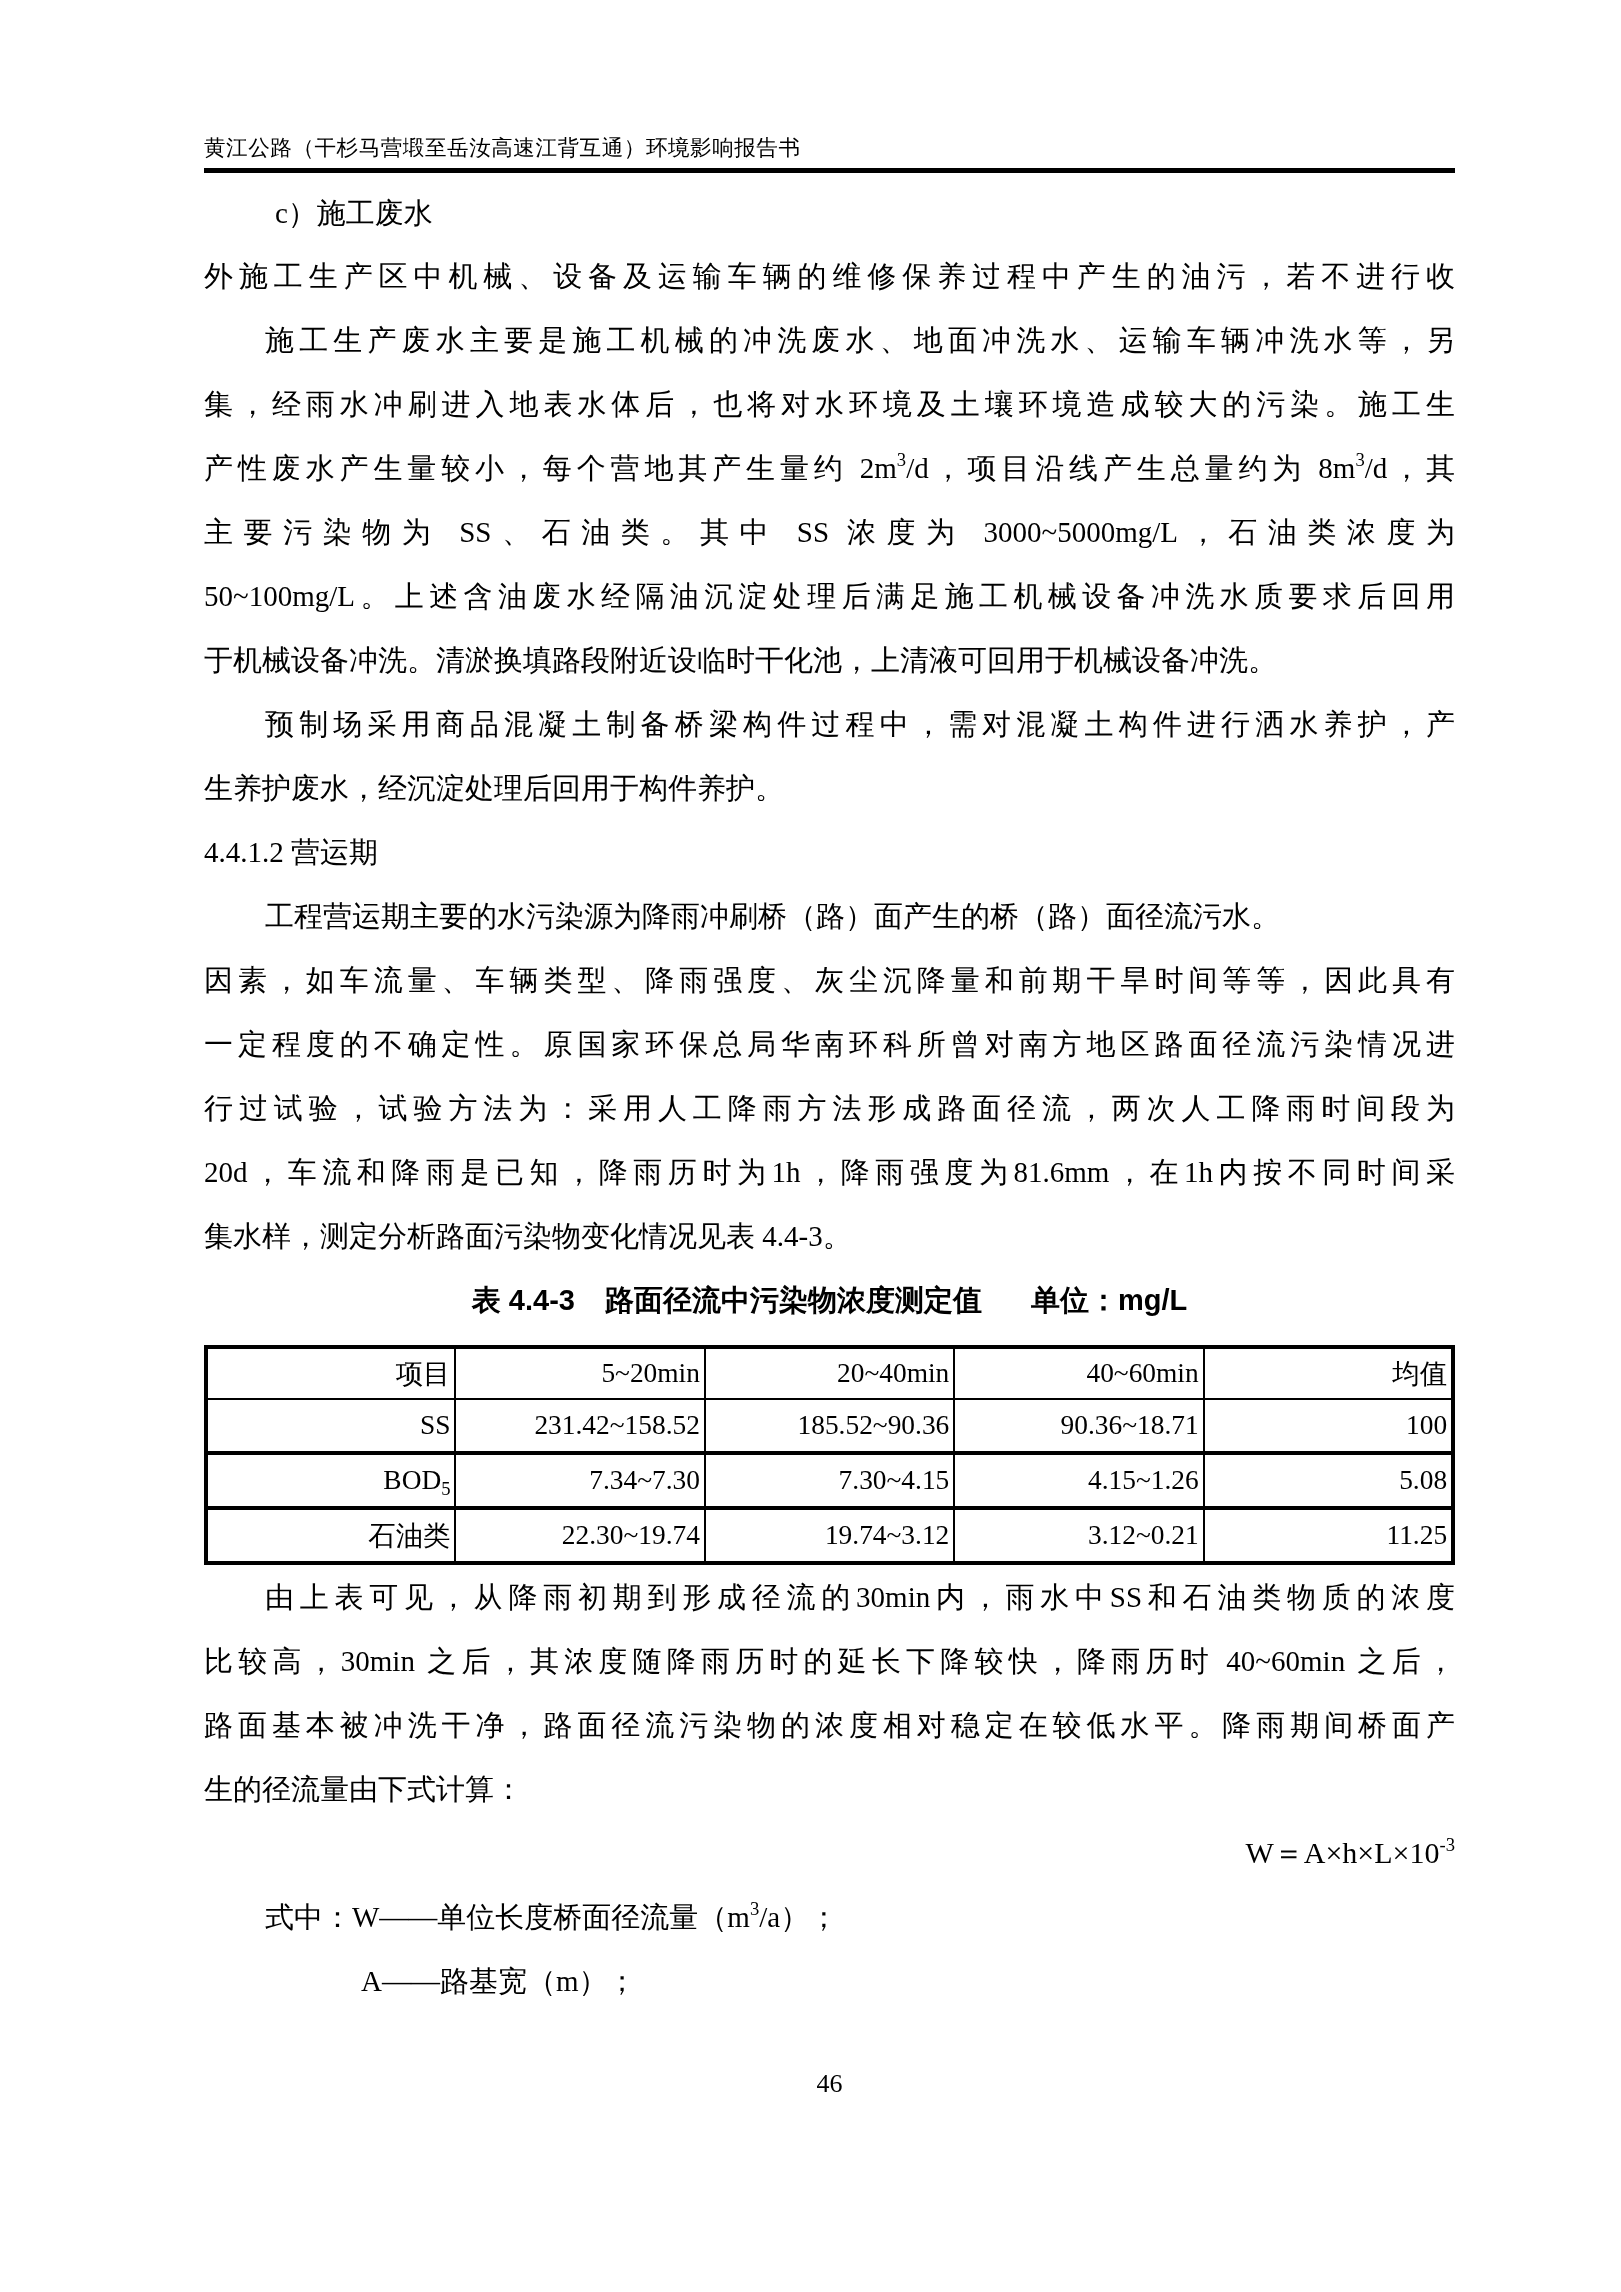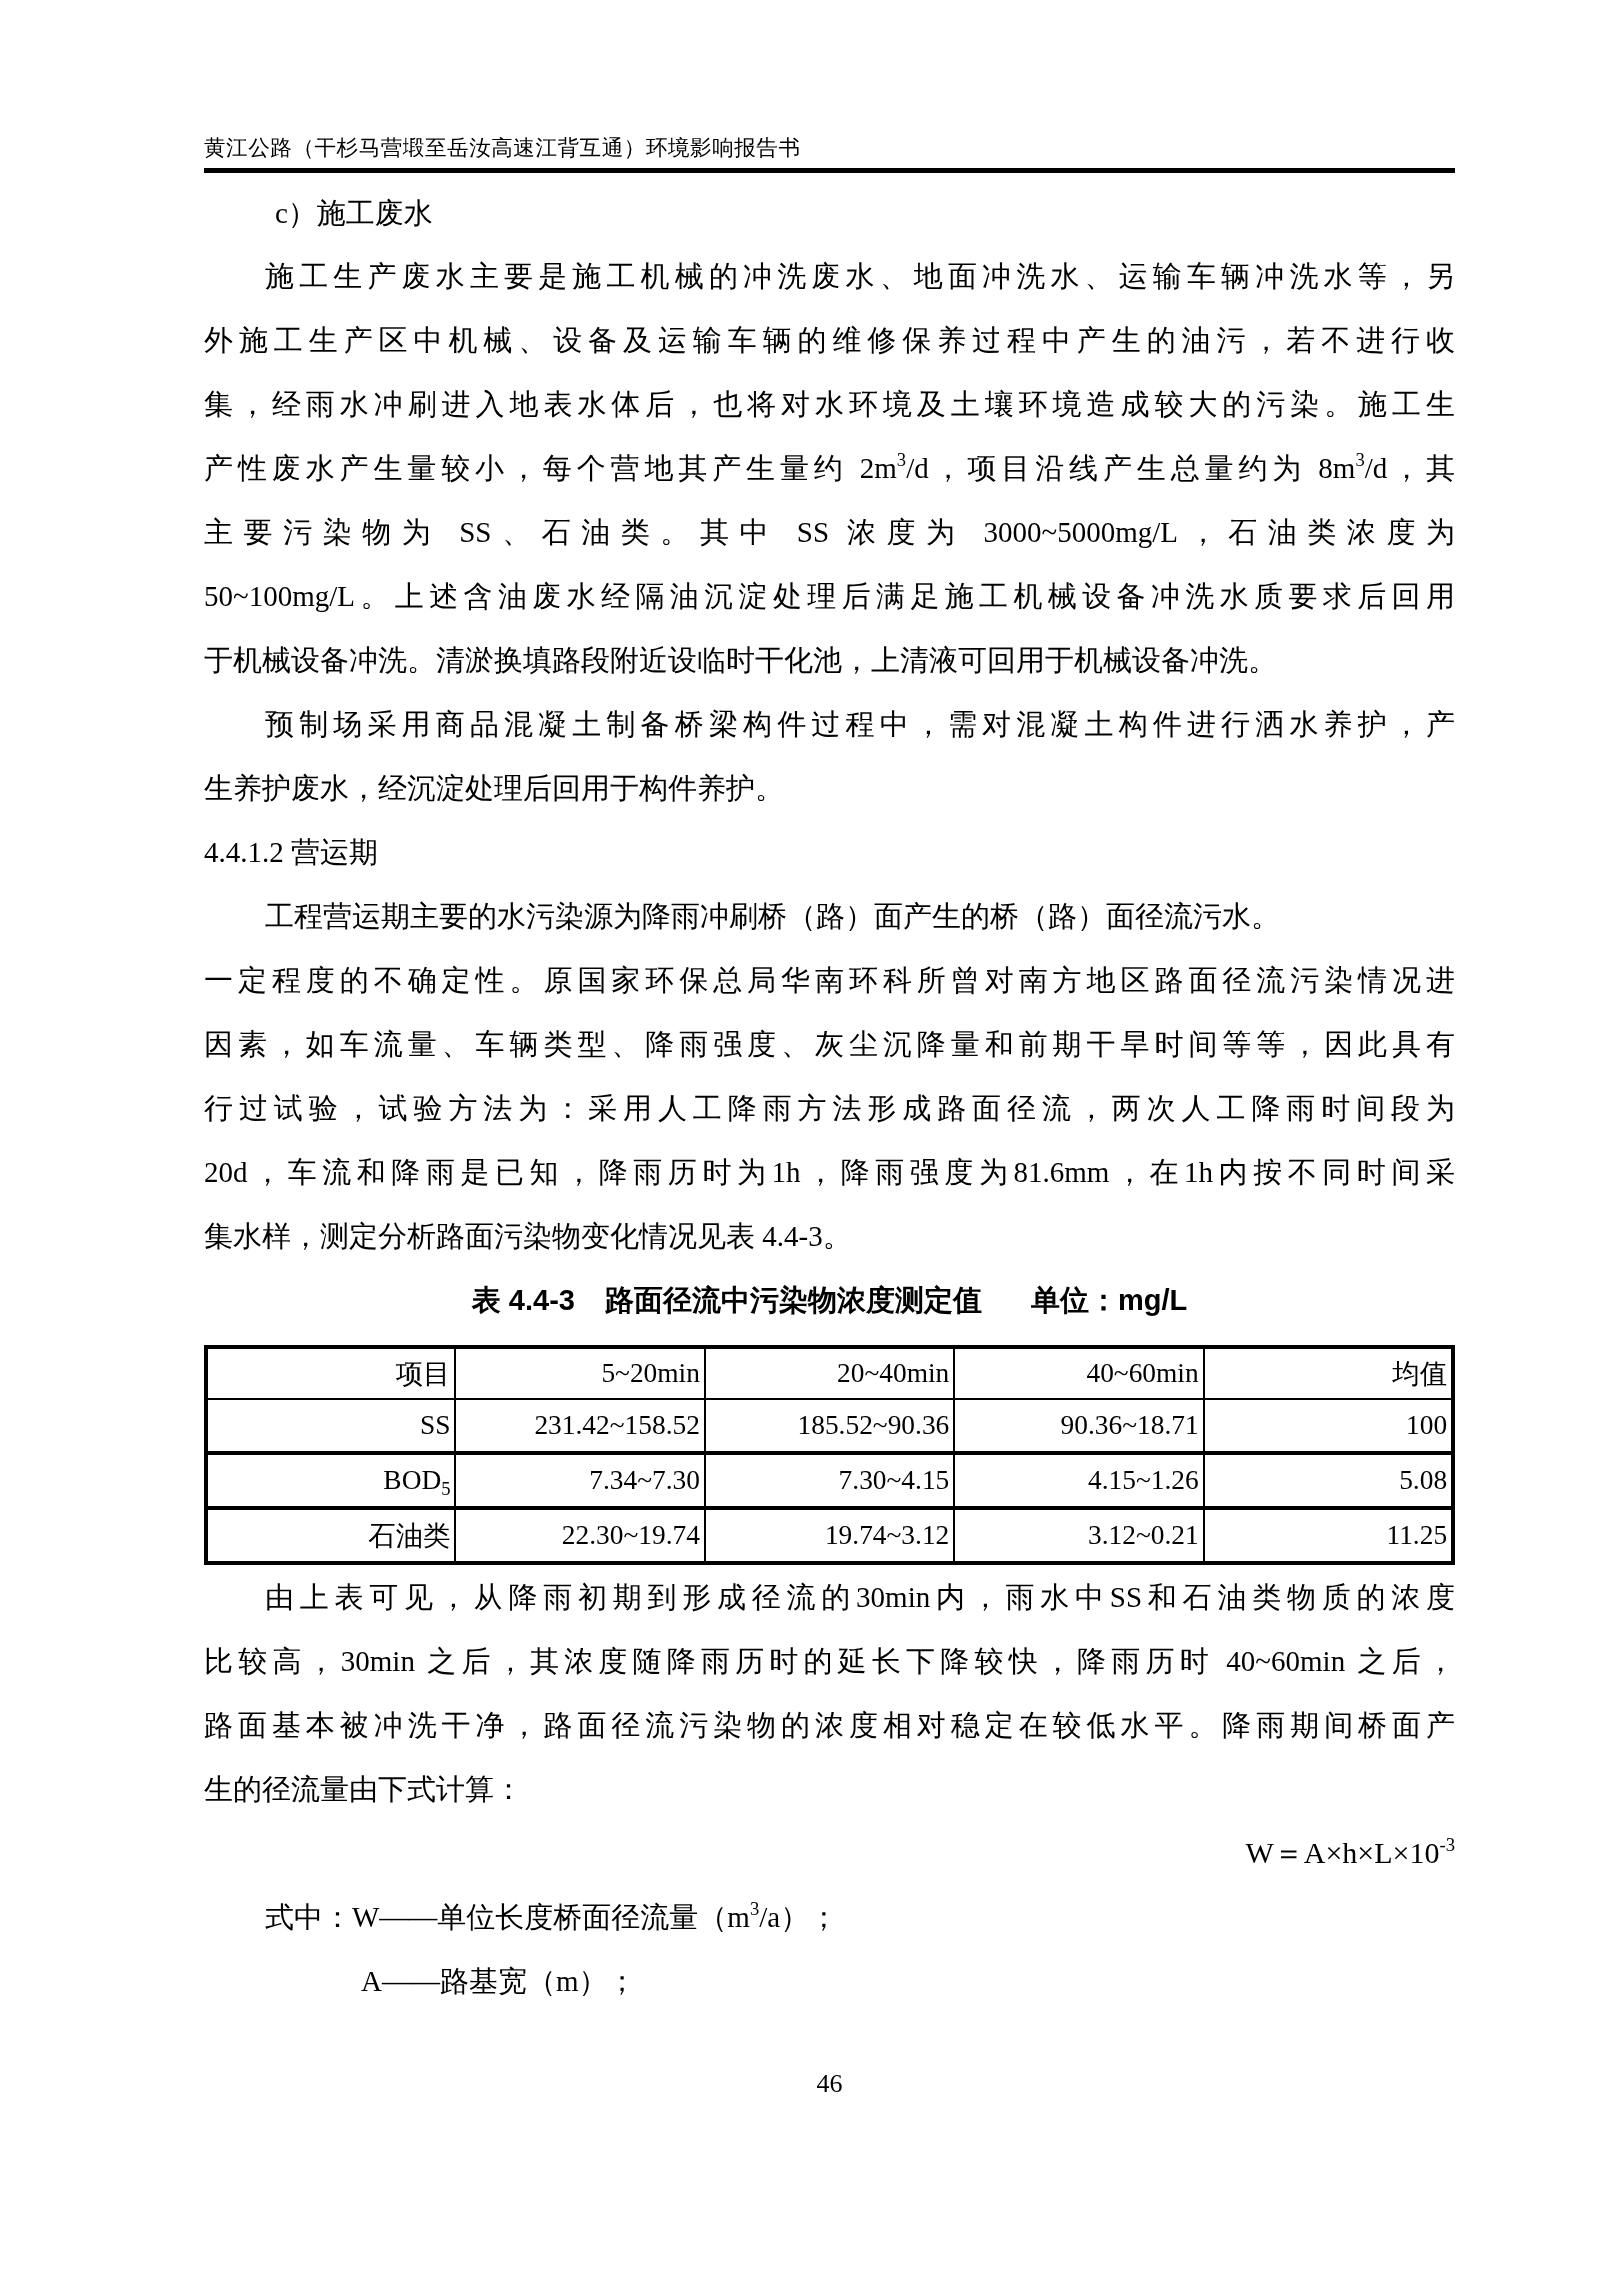--- a/index.html
+++ b/index.html
@@ -49,37 +49,37 @@
 
   <div class="header content">
     <div class="header-title">黄江公路（干杉马营塅至岳汝高速江背互通）环境影响报告书</div>
     <div class="rule"></div>
   </div>
 
   <div class="content">
 
     <div class="h1">c）施工废水</div>
 
+    <div class="line j">外施工生产区中机械、设备及运输车辆的维修保养过程中产生的油污，若不进行收</div>
     <div class="line j ind">施工生产废水主要是施工机械的冲洗废水、地面冲洗水、运输车辆冲洗水等，另</div>
-    <div class="line j">外施工生产区中机械、设备及运输车辆的维修保养过程中产生的油污，若不进行收</div>
     <div class="line j">集，经雨水冲刷进入地表水体后，也将对水环境及土壤环境造成较大的污染。施工生</div>
     <div class="line j"><span>产性废水产生量较小，每个营地其产生量约 2m</span><sup>3</sup><span>/d，项目沿线产生总量约为 8m</span><sup>3</sup><span>/d，其</span></div>
     <div class="line j">主要污染物为 SS、石油类。其中 SS 浓度为 3000~5000mg/L，石油类浓度为</div>
     <div class="line j">50~100mg/L。上述含油废水经隔油沉淀处理后满足施工机械设备冲洗水质要求后回用</div>
     <div class="line">于机械设备冲洗。清淤换填路段附近设临时干化池，上清液可回用于机械设备冲洗。</div>
 
     <div class="line j ind">预制场采用商品混凝土制备桥梁构件过程中，需对混凝土构件进行洒水养护，产</div>
     <div class="line">生养护废水，经沉淀处理后回用于构件养护。</div>
 
     <div class="h2">4.4.1.2  营运期</div>
 
     <div class="line ind">工程营运期主要的水污染源为降雨冲刷桥（路）面产生的桥（路）面径流污水。</div>
 
+    <div class="line j">因素，如车流量、车辆类型、降雨强度、灰尘沉降量和前期干旱时间等等，因此具有</div>
     <div class="line j">一定程度的不确定性。原国家环保总局华南环科所曾对南方地区路面径流污染情况进</div>
-    <div class="line j">因素，如车流量、车辆类型、降雨强度、灰尘沉降量和前期干旱时间等等，因此具有</div>
     <div class="line j">行过试验，试验方法为：采用人工降雨方法形成路面径流，两次人工降雨时间段为</div>
     <div class="line j">20d，车流和降雨是已知，降雨历时为1h，降雨强度为81.6mm，在1h内按不同时间采</div>
     <div class="line">集水样，测定分析路面污染物变化情况见表 4.4-3。</div>
 
     <div class="caption"><span class="cap-label">表 4.4-3</span><span class="cap-title">路面径流中污染物浓度测定值</span><span class="cap-unit">单位：mg/L</span></div>
 
     <div class="table-wrap">
       <table>
         <tbody>
           <tr class="head">

